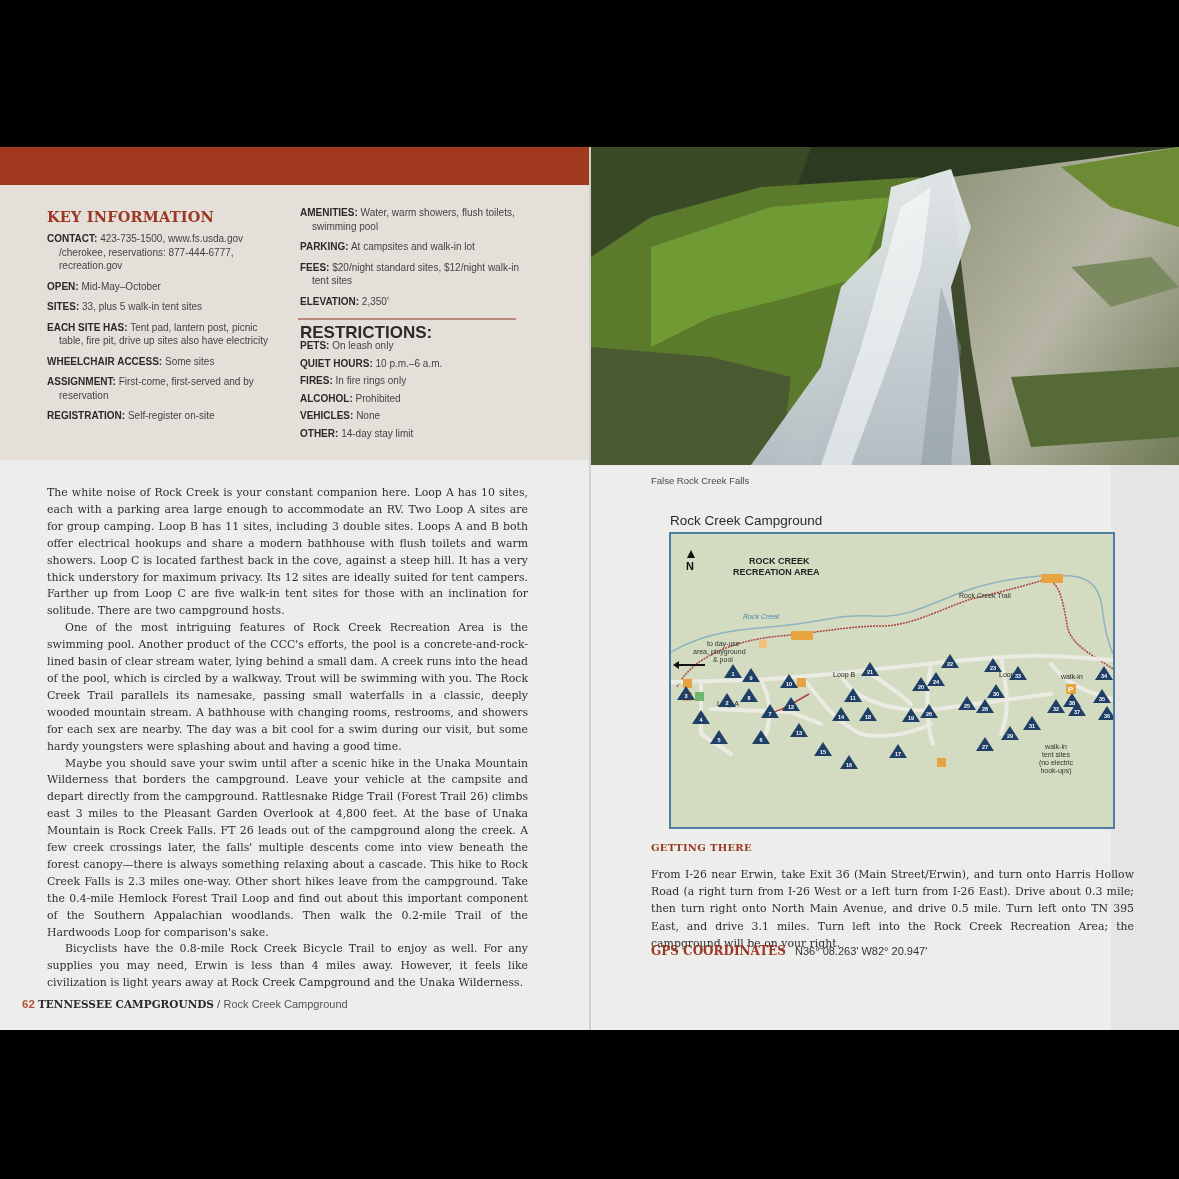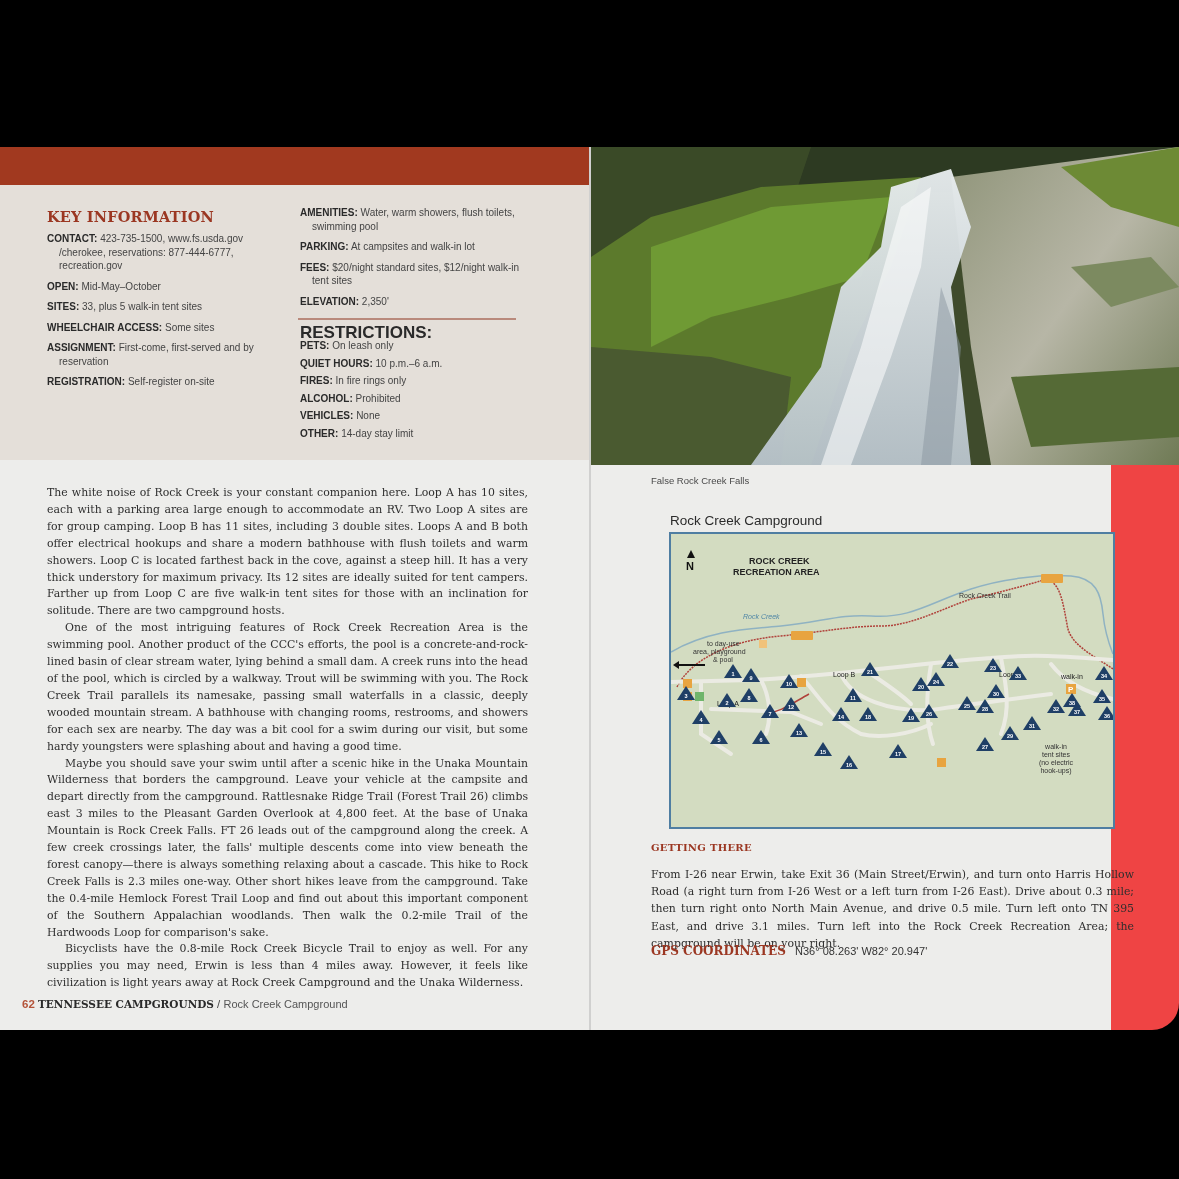--- a/index.html
+++ b/index.html
@@ -1,19 +1,19 @@
 <!DOCTYPE html>
 <html><head>
 <meta charset="utf-8">
 <style>
   * { box-sizing: border-box; margin: 0; padding: 0; }
   html, body { width: 1179px; height: 1179px; background: #000; overflow: hidden; }
   body { position: relative; font-family: "Liberation Sans", sans-serif; }
 
-  .spread { position: absolute; left: 0; top: 147px; width: 1179px; height: 883px; background: #ef4444; border-radius: 27px; }
+  .spread { position: absolute; left: 0; top: 147px; width: 1179px; height: 883px; background: #e5e5e5; }
   .page-left { position: absolute; left: 0; top: 0; width: 590px; height: 883px; background: #ededeb; }
   .page-right { position: absolute; left: 591px; top: 0; width: 520px; height: 883px; background: #ededeb; }
   .gutter { position: absolute; left: 589px; top: 0; width: 2px; height: 883px; background: #d0d0cf; }
 
   .red-band { position: absolute; left: 0; top: 0; width: 590px; height: 38px; background: #a1391f; }
   .keyinfo-box { position: absolute; left: 0; top: 38px; width: 590px; height: 275px; background: #e4dfd9; }
 
   .ki-title { position: absolute; left: 47px; top: 23px; font-family: "DejaVu Serif", serif; font-weight: bold; font-size: 14.5px; color: #9b3722; letter-spacing: 0.2px; }
   .ki-col { position: absolute; font-size: 10px; color: #444; line-height: 13.5px; }
   .ki-col.left { left: 47px; top: 47px; width: 230px; }
@@ -56,20 +56,21 @@
 
   <div class="page-left">
     <div class="red-band"></div>
     <div class="keyinfo-box">
       <div class="ki-title">KEY INFORMATION</div>
 
       <div class="ki-col left">
         <div class="ki-item"><span class="k">CONTACT:</span> <span>423-735-1500, www.fs.usda.gov /cherokee, reservations: 877-444-6777, recreation.gov</span></div>
         <div class="ki-item"><span class="k">OPEN:</span> <span>Mid-May–October</span></div>
         <div class="ki-item"><span class="k">SITES:</span> <span>33, plus 5 walk-in tent sites</span></div>
+        <div class="ki-item"><span class="k">EACH SITE HAS:</span> <span>Tent pad, lantern post, picnic table, fire pit, drive up sites also have electricity</span></div>
         <div class="ki-item"><span class="k">WHEELCHAIR ACCESS:</span> <span>Some sites</span></div>
         <div class="ki-item"><span class="k">ASSIGNMENT:</span> <span>First-come, first-served and by reservation</span></div>
         <div class="ki-item"><span class="k">REGISTRATION:</span> <span>Self-register on-site</span></div>
       </div>
 
       <div class="ki-col right">
         <div class="ki-item"><span class="k">AMENITIES:</span> <span>Water, warm showers, flush toilets, swimming pool</span></div>
         <div class="ki-item"><span class="k">PARKING:</span> <span>At campsites and walk-in lot</span></div>
         <div class="ki-item"><span class="k">FEES:</span> <span>$20/night standard sites, $12/night walk-in tent sites</span></div>
         <div class="ki-item"><span class="k">ELEVATION:</span> <span>2,350'</span></div>

